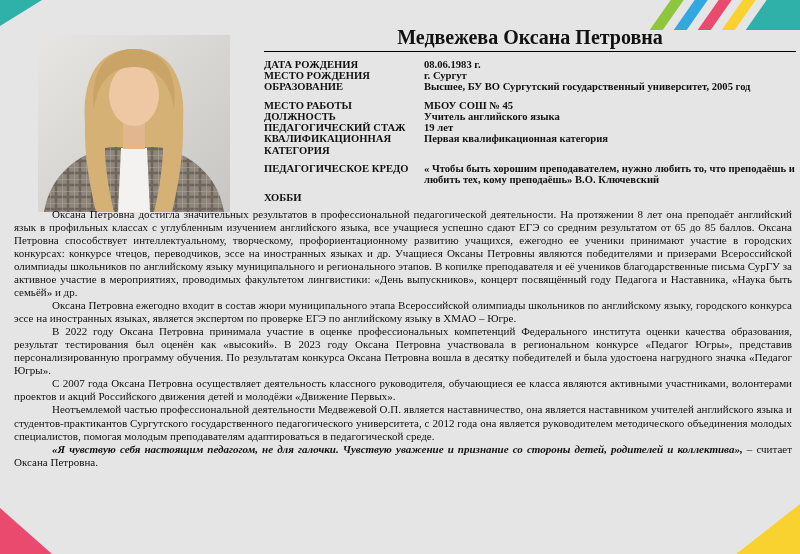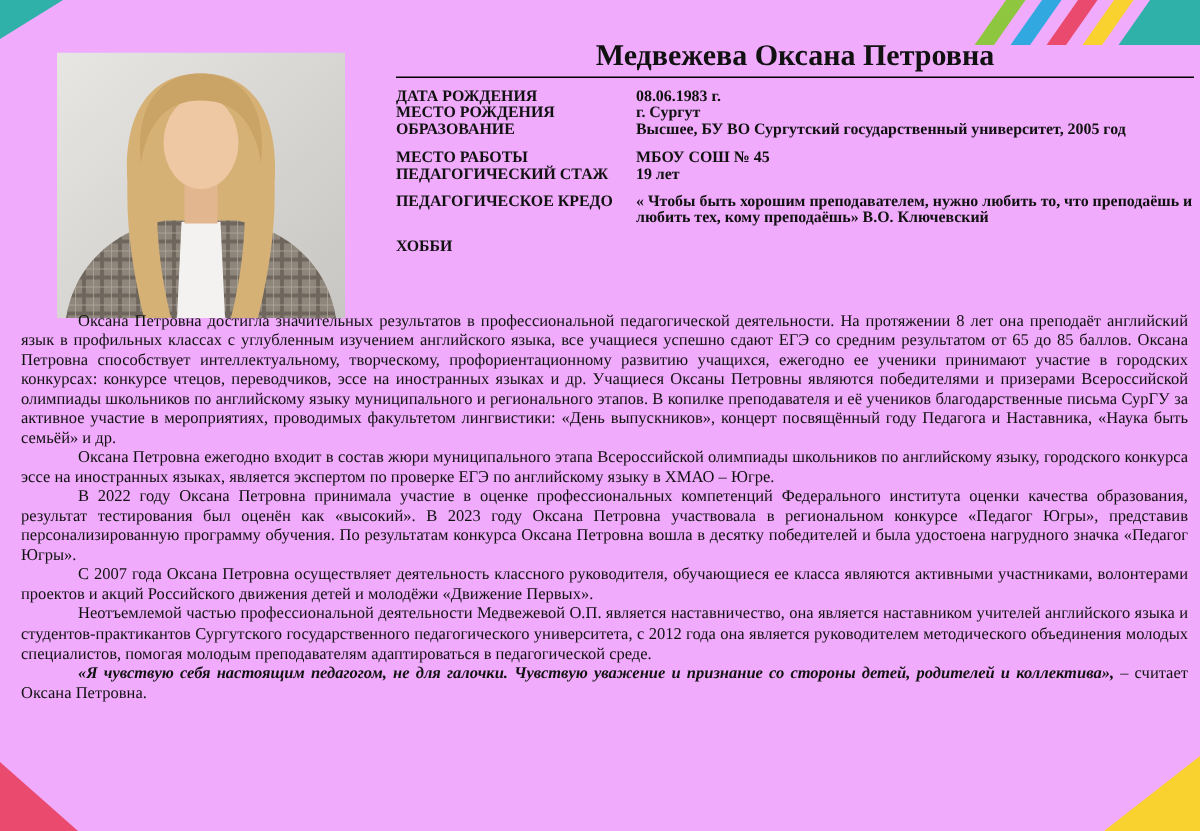--- a/index.html
+++ b/index.html
@@ -1,17 +1,17 @@
 <!DOCTYPE html>
 <html><head>
 <meta charset="utf-8">
 <style>
   html,body{margin:0;padding:0;background:#888;}
   .page{
-    position:relative;width:800px;height:554px;background:#f0abfc;
+    position:relative;width:800px;height:554px;background:#e5e5e5;
     font-family:"Liberation Serif", serif;color:#111;overflow:hidden;
     margin:0 auto;
   }
   
   .deco{position:absolute;}
   .deco.tl{left:0;top:0;width:42px;height:26px;clip-path:polygon(0 0,100% 0,0 100%);}
   .deco.bl{left:0;bottom:0;width:52px;height:46px;clip-path:polygon(0 0,0 100%,100% 100%);}
   .deco.br{right:0;bottom:0;width:64px;height:50px;clip-path:polygon(100% 0,100% 100%,0 100%);}
   .stripes{
     position:absolute;top:0;right:0;width:220px;height:30px;
@@ -101,22 +101,30 @@
             <div class="field-label">ОБРАЗОВАНИЕ</div>
             <div class="field-value">Высшее, БУ ВО Сургутский государственный университет, 2005  год</div>
           </div>
         </div>
         <div class="field-group">
           <div class="field-row">
             <div class="field-label">МЕСТО РАБОТЫ</div>
             <div class="field-value">МБОУ СОШ № 45</div>
           </div>
           <div class="field-row">
+            <div class="field-label">ДОЛЖНОСТЬ</div>
+            <div class="field-value">Учитель английского языка</div>
+          </div>
+          <div class="field-row">
             <div class="field-label">ПЕДАГОГИЧЕСКИЙ СТАЖ</div>
             <div class="field-value">19 лет</div>
+          </div>
+          <div class="field-row">
+            <div class="field-label">КВАЛИФИКАЦИОННАЯ КАТЕГОРИЯ</div>
+            <div class="field-value">Первая квалификационная категория</div>
           </div>
         </div>
         <div class="field-group">
           <div class="field-row">
             <div class="field-label">ПЕДАГОГИЧЕСКОЕ КРЕДО</div>
             <div class="field-value">« Чтобы быть хорошим преподавателем, нужно любить то, что преподаёшь  и любить тех, кому преподаёшь»  В.О. Ключевский</div>
           </div>
         </div>
         <div class="field-group">
           <div class="field-row">

